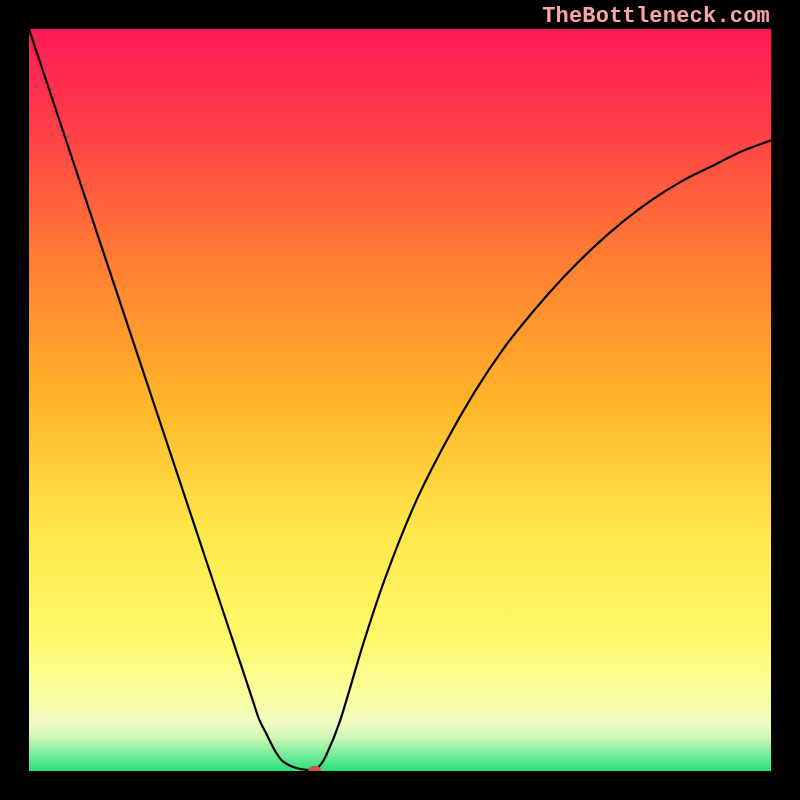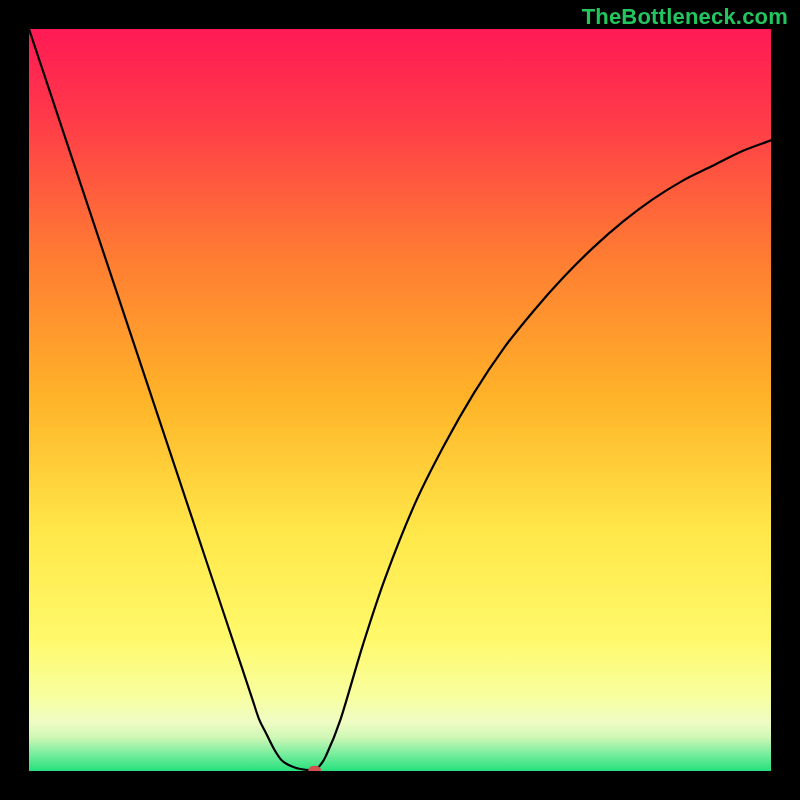--- a/index.html
+++ b/index.html
@@ -21,25 +21,25 @@
   .plot-area {
     position: absolute;
     left: 0;
     top: 0;
     width: 742px;
     height: 742px;
   }
   .watermark {
     position: absolute;
     top: 4px;
-    right: 12px;
-    font-family: Liberation Sans, sans-serif;
+    right: 30px;
+    font-family: Liberation Mono, monospace;
     font-size: 22px;
     font-weight: 600;
-    color: #22c55e;
+    color: #fca5a5;
     letter-spacing: 0.2px;
     user-select: none;
   }
 </style>
 </head>
 <body>
 
 <div class="watermark">TheBottleneck.com</div>
 
 <div class="frame">

